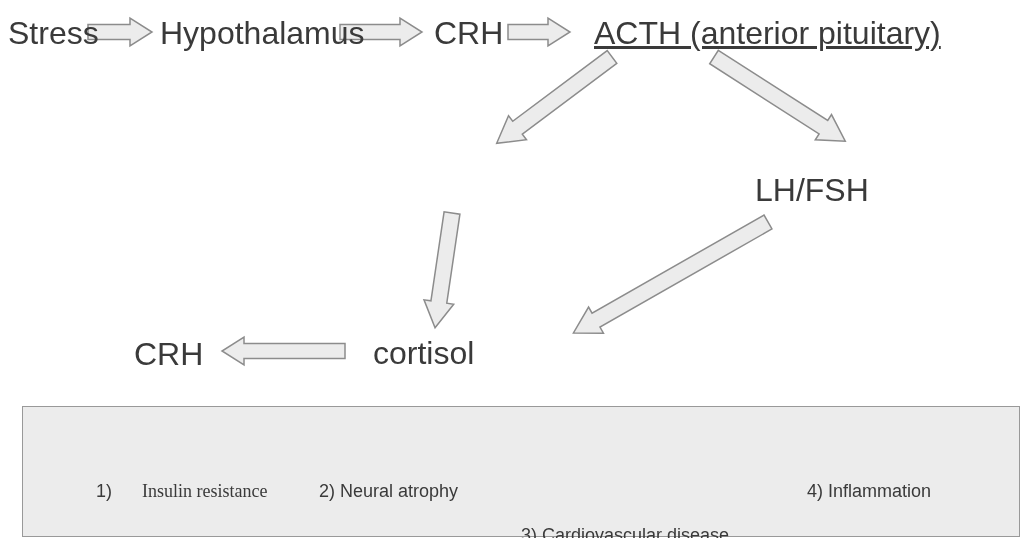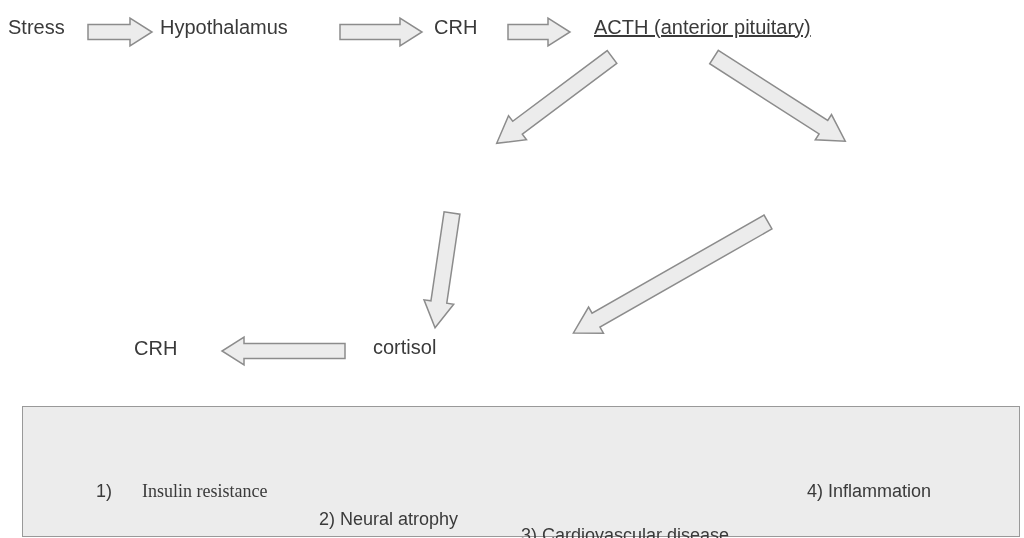--- a/index.html
+++ b/index.html
@@ -13,21 +13,21 @@
   }
   svg.arrow-layer { position:absolute; left:0; top:0; width:1024px; height:538px; }
   .arrow {
     fill:var(--arrow-fill, #ececec);
     stroke:var(--arrow-stroke, #8c8c8c);
     stroke-width:1.5;
     stroke-linejoin:miter;
   }
   .lbl {
     position:absolute;
-    font-size:20px;
+    font-size:32px;
     line-height:1.1;
     white-space:nowrap;
   }
   .box {
     position:absolute;
     left:22px; top:406px;
     width:998px; height:131px;
     background:var(--box-fill, #ececec);
     border:1px solid var(--box-border, #999999);
     box-sizing:border-box;
@@ -72,24 +72,25 @@
 
     <g transform="translate(345,351) rotate(180)">
       <polygon class="arrow" points="0,-7.5 101,-7.5 101,-14 123,0 101,14 101,7.5 0,7.5"></polygon>
     </g>
   </svg>
 
   <span class="lbl" style="left:8px;   top:16px;">Stress</span>
   <span class="lbl" style="left:160px; top:16px;">Hypothalamus</span>
   <span class="lbl" style="left:434px; top:16px;">CRH</span>
   <span class="lbl" style="left:594px; top:16px;text-decoration:underline;">ACTH (anterior pituitary)</span>
+  <span class="lbl" style="left:755px; top:173px;">LH/FSH</span>
   <span class="lbl" style="left:373px; top:336px;">cortisol</span>
   <span class="lbl" style="left:134px; top:337px;">CRH</span>
 
   <div class="box">
     <span class="item" style="left:73px;">1)</span>
     <span class="item" style="left:119px;font-family:Liberation Serif, serif;">Insulin resistance</span>
-    <span class="item" style="left:296px;margin-top:28px;">2) Neural atrophy</span>
+    <span class="item" style="left:296px;">2) Neural atrophy</span>
     <span class="item" style="left:498px;margin-top:44px;">3) Cardiovascular disease</span>
     <span class="item" style="left:784px;">4) Inflammation</span>
   </div>
 
 </div>
 
 </body></html>

